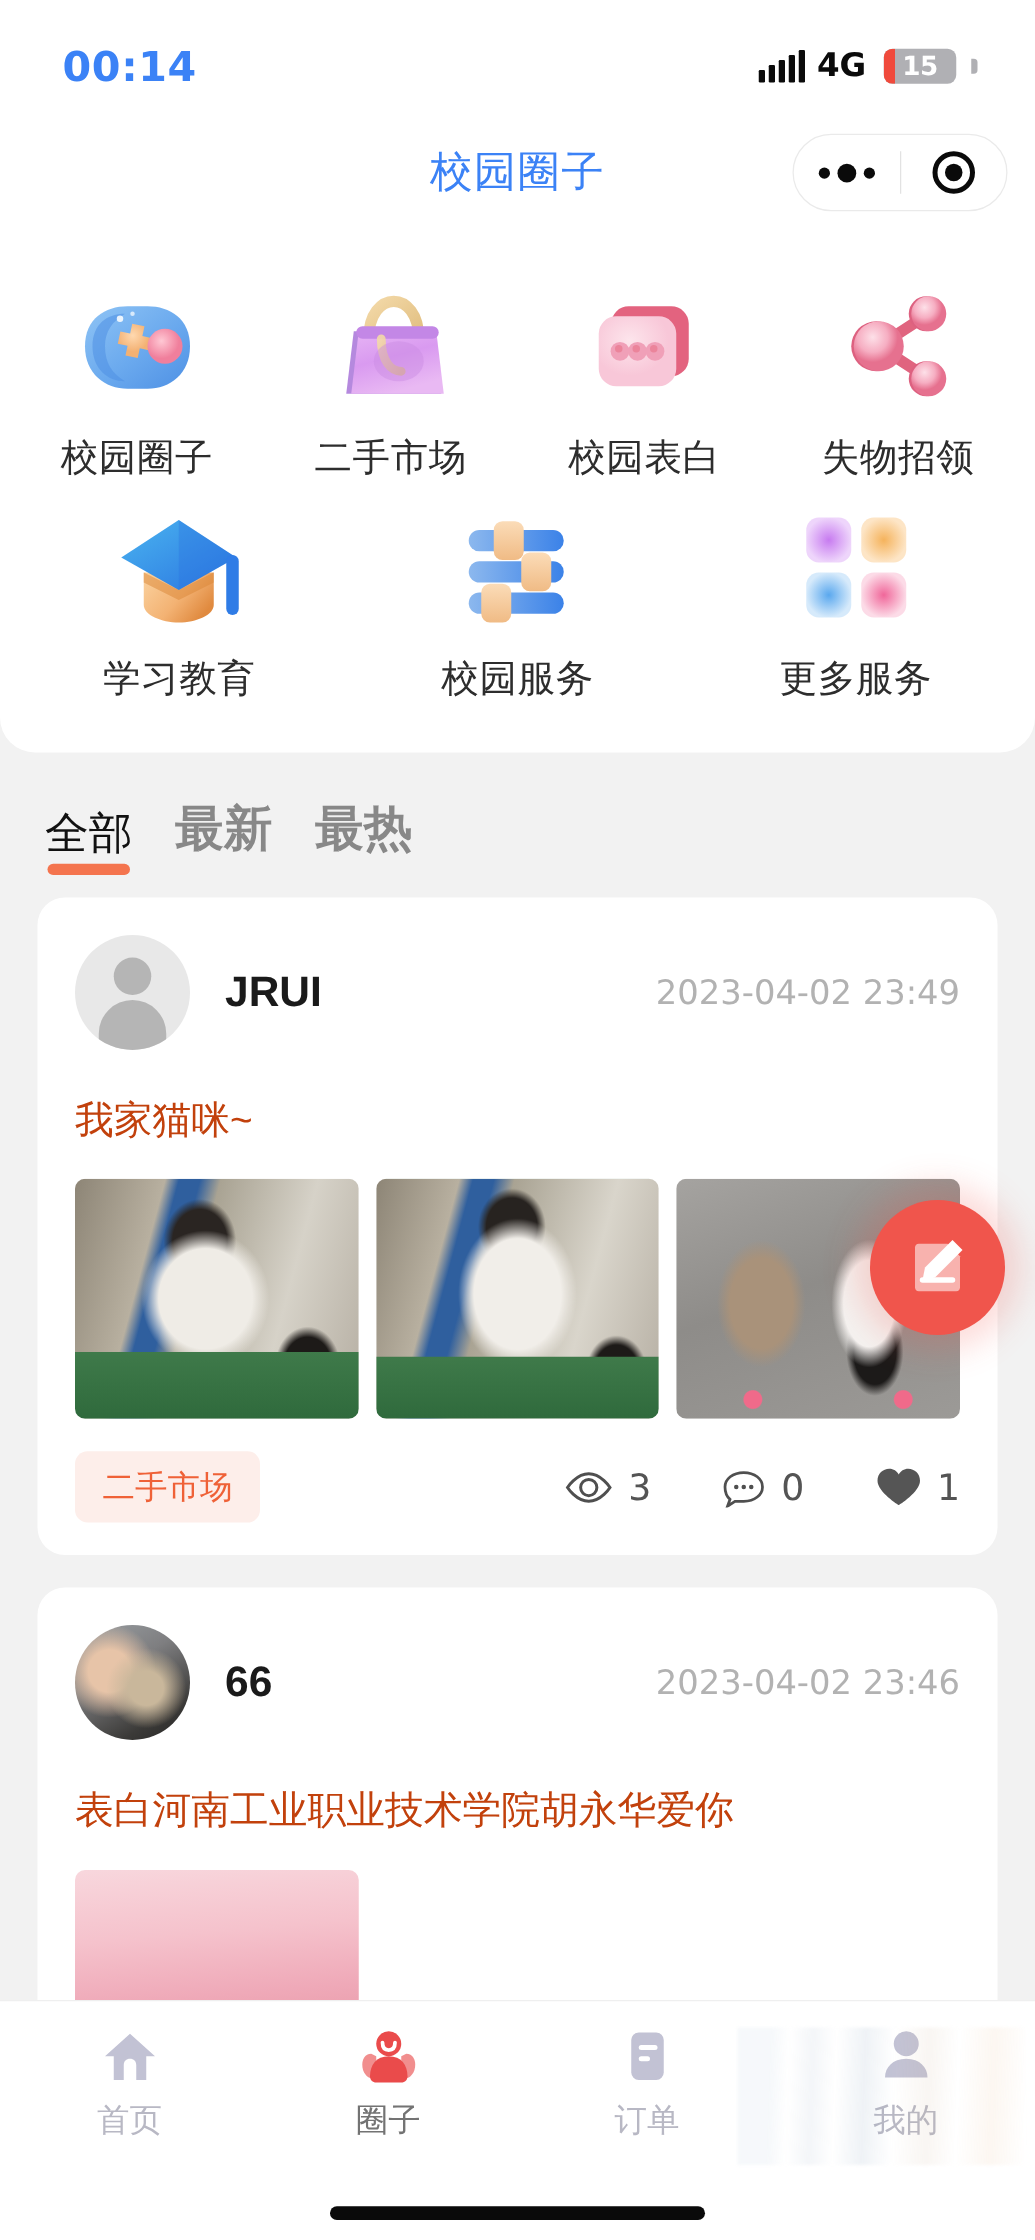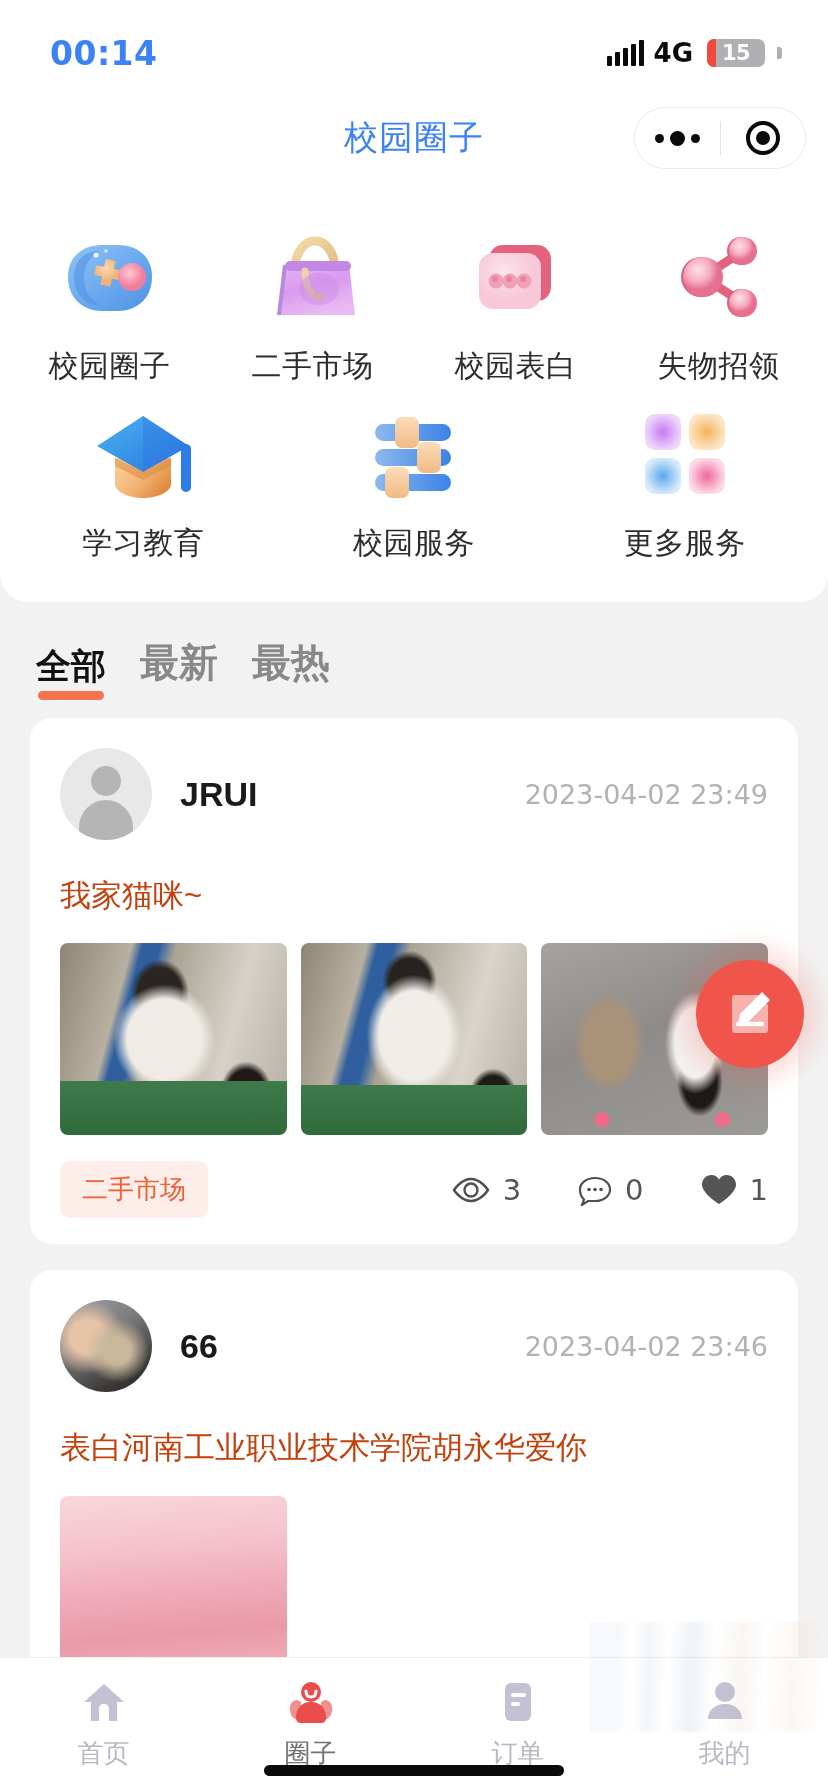--- a/index.html
+++ b/index.html
@@ -179,21 +179,21 @@
   }
   .ftab {
     position: relative;
     font-size: 39px;
     color: #888888;
     padding-bottom: 10px;
     font-weight: bold;
   }
   .ftab.active {
     color: #111;
-    font-weight: 700;
+    font-weight: 400;
     font-size: 35px;
   }
   .ftab.active::after {
     content: "";
     position: absolute;
     left: 2px; right: 2px; bottom: 0;
     height: 9px;
     border-radius: 5px;
     background: #f4744e;
   }
@@ -335,21 +335,21 @@
     align-items: center;
     justify-content: center;
     box-shadow: 0 0 26px 12px rgba(240,85,76,0.22);
     z-index: 20;
   }
 
   
   .tabbar {
     position: absolute;
     left: 0; right: 0; bottom: 0;
-    height: 135px;
+    height: 192px;
     background: #ffffff;
     display: flex;
     align-items: flex-start;
     padding-top: 18px;
     border-top: 1px solid #efefef;
     z-index: 30;
   }
   .tab {
     flex: 1;
     display: flex;

